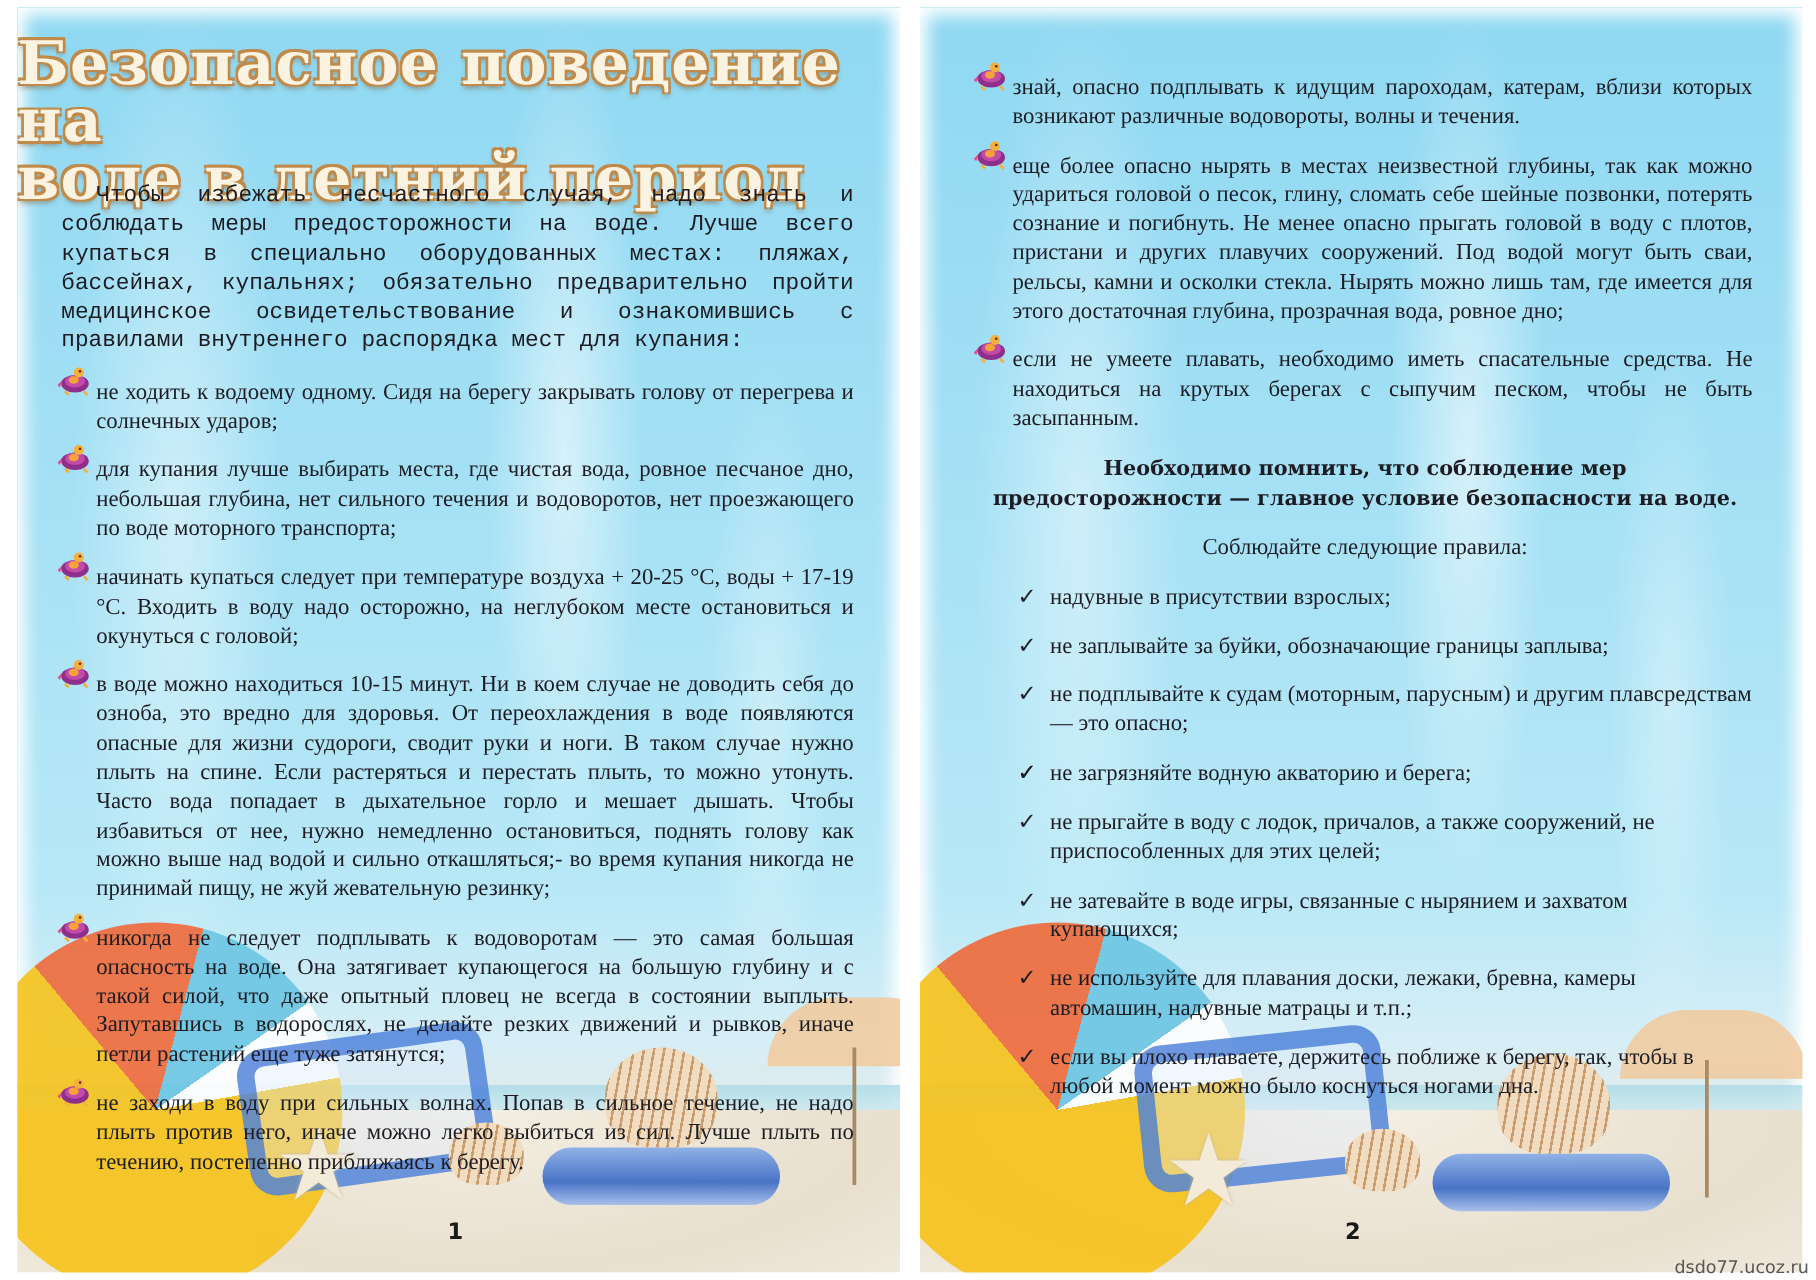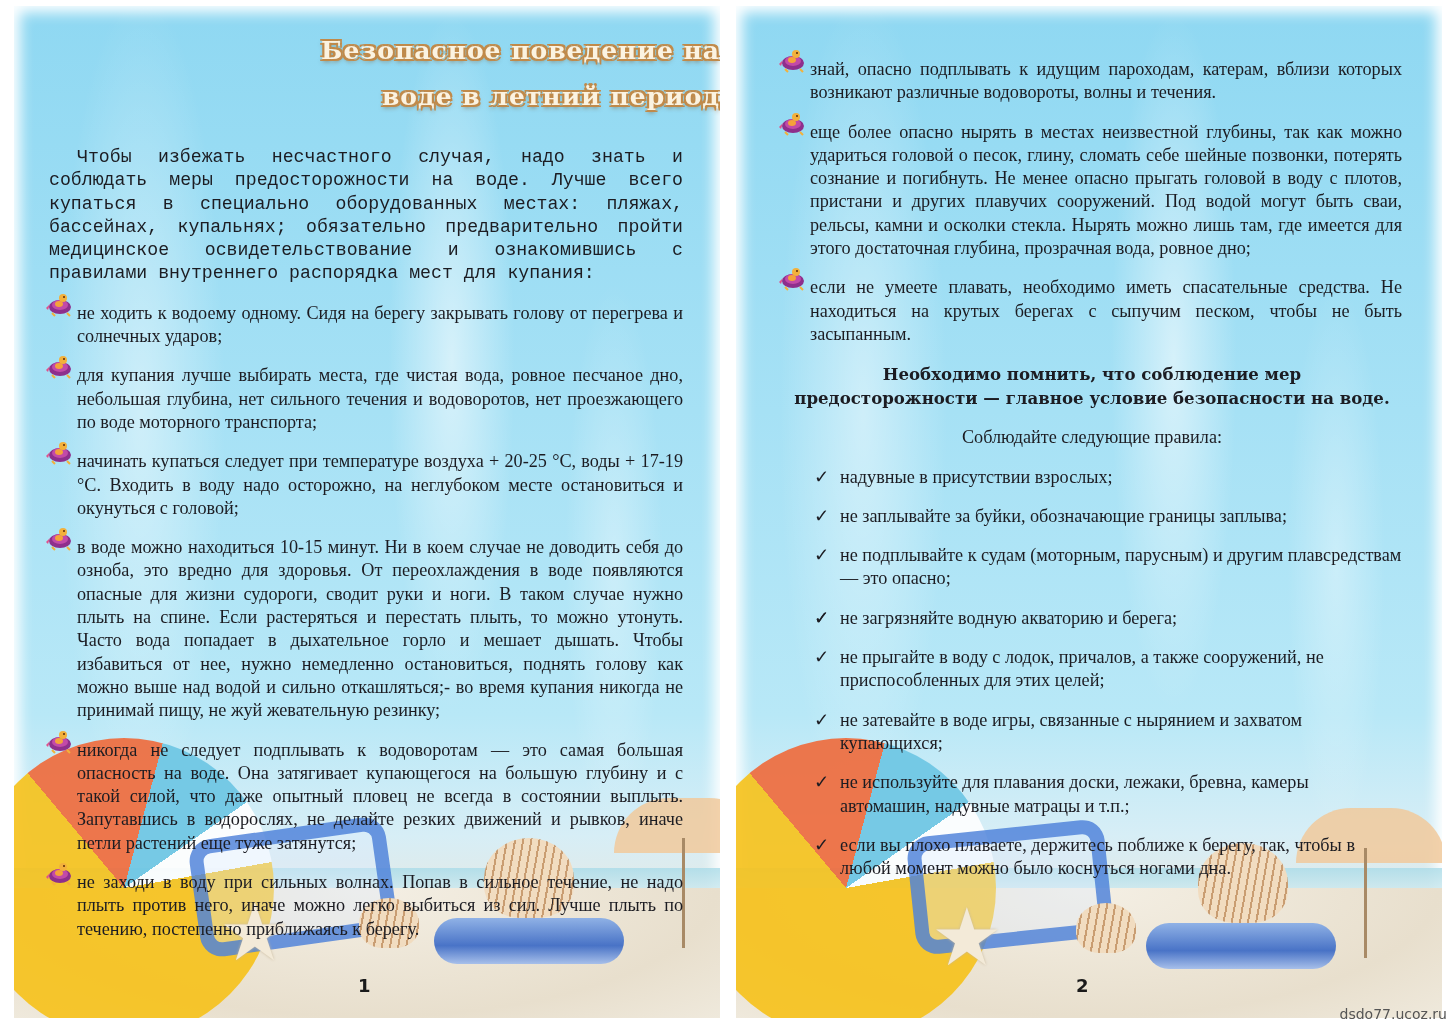--- a/index.html
+++ b/index.html
@@ -36,22 +36,22 @@
              background: linear-gradient(180deg, #7fa8e8, #2c5fc4 60%, #9bb9ee); opacity: 0.85; }
   .shell { position: absolute; width: 90px; height: 80px; border-radius: 50% 50% 40% 40%;
            background: repeating-linear-gradient(100deg, #f1dcc0 0 6px, #c99d72 6px 8px); }
   .umbrella { position: absolute; width: 150px; height: 55px; border-radius: 75px 75px 0 0;
               background: #f1c99b; opacity: 0.85; }
   .pole { position: absolute; width: 3px; height: 110px; background: #a88a66; }
   .star { position: absolute; color: #f3ead8; font-size: 80px; line-height: 1; text-shadow: 0 0 3px #c8b89a; }
 
   
   .title {
-    position: absolute; left: 0; right: 0; top: 22px; text-align: right;
-    font-family: "DejaVu Serif", serif; font-weight: bold; font-size: 25px; line-height: 46px;
+    position: absolute; left: 0; right: 0; top: 22px; text-align: left;
+    font-family: "DejaVu Serif", serif; font-weight: bold; font-size: 48px; line-height: 46px;
     color: #fbf3e1; letter-spacing: 1px;
     text-shadow: -2px -2px 0 #c08a4a, 2px -2px 0 #c08a4a, -2px 2px 0 #c08a4a, 2px 2px 0 #c08a4a,
                  0 3px 4px rgba(120,70,20,0.5);
   }
 
   .text { position: absolute; font-size: 18.2px; line-height: 23.3px; text-align: justify; }
   #page1 .text { left: 19px; width: 666px; top: 124px; }
   #page2 .text { left: 30px; width: 652px; top: 36px; }
 
   p { margin: 16px; }

